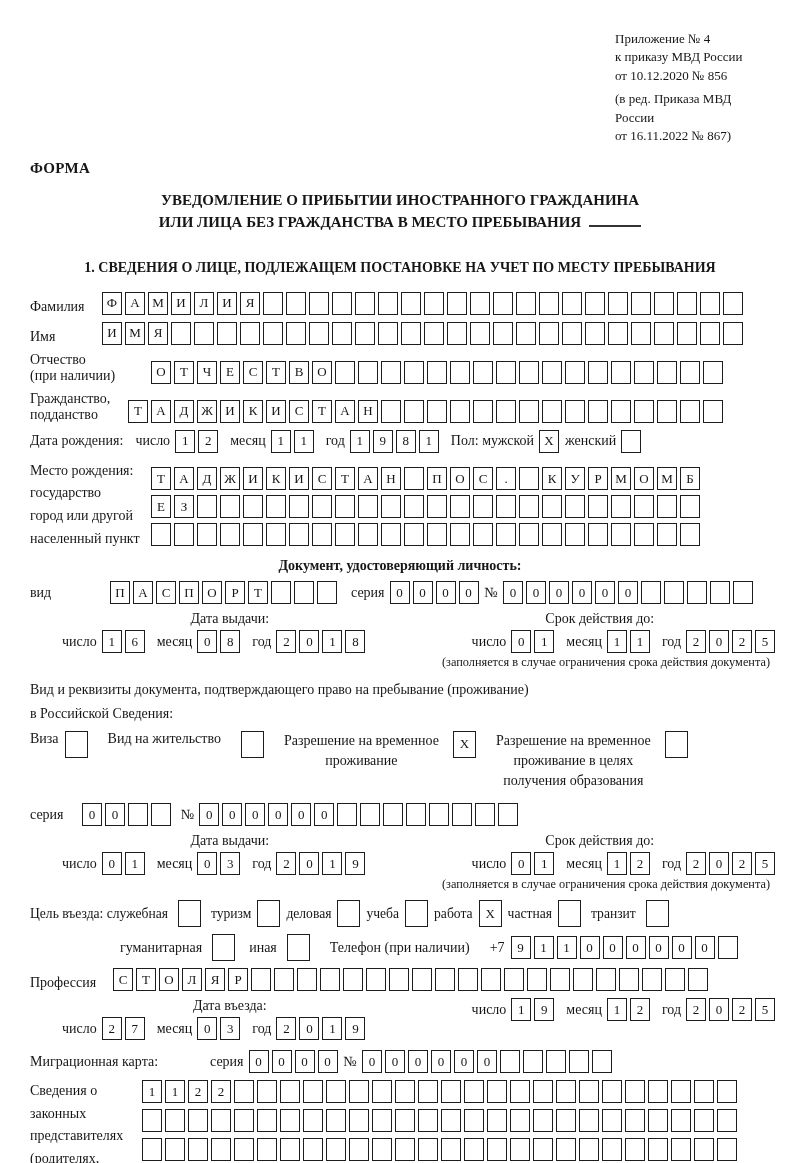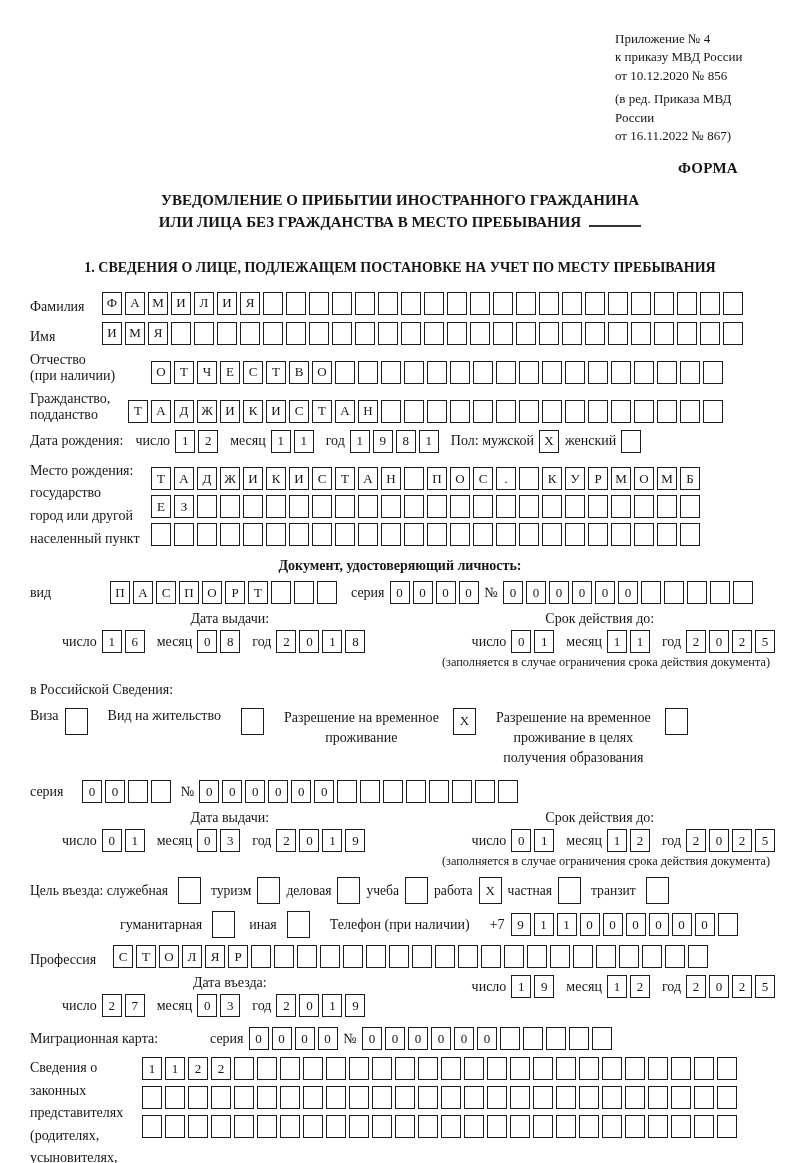--- a/index.html
+++ b/index.html
@@ -4,21 +4,21 @@
 <style>
   html,body{margin:0;padding:0;background:#fff;}
   .page{
     width:800px;min-height:1163px;box-sizing:border-box;
     padding:30px 30px 20px 30px;background:#fff;color:#161616;
     font-family:"Liberation Serif","DejaVu Serif",serif;font-size:14px;
     overflow:hidden;position:relative;
   }
   .hdr{margin-left:585px;font-size:13px;line-height:1.42;}
   .hdr .h2{margin-top:5px;}
-  .forma{text-align:right;padding-right:32px;font-weight:bold;font-size:15px;margin-top:14px;letter-spacing:.3px;}
+  .forma{text-align:left;padding-right:32px;font-weight:bold;font-size:15px;margin-top:14px;letter-spacing:.3px;}
   .title{text-align:center;font-weight:bold;font-size:15px;line-height:1.5;margin-top:12px;}
   .blank{display:inline-block;width:52px;border-bottom:2px solid #333;height:12px;margin-left:8px;}
   .sec{ text-align:center;font-weight:bold;font-size:14px;margin-top:26px;margin-bottom:16px;}
   .row{display:flex;align-items:flex-end;margin-bottom:7px;}
   .irow{display:flex;align-items:center;margin-bottom:7px;white-space:nowrap;}
   .lbl{font-size:14px;flex:0 0 auto;}
   .ml{white-space:pre-line;}
   .w72{width:72px;} .w98{width:98px;} .w121{width:121px;} .w83{width:83px;}
   .cells{display:inline-flex;gap:3px;flex:0 0 auto;}
   .cell{
@@ -398,20 +398,21 @@
             <span class="cell">0</span>
             <span class="cell">2</span>
             <span class="cell">5</span>
           </span>
       </div>
     </div>
   </div>
   <div class="note-r">(заполняется в случае ограничения срока действия документа)</div>
 
   <div class="para">
+    <div>Вид и реквизиты документа, подтверждающего право на пребывание (проживание)</div>
     <div>в Российской Сведения:</div>
   </div>
 
   <div class="permits">
     <span class="lbl">Виза</span>
     <span class="cells big sp6">
         <span class="cell"></span>
       </span>
     <span class="lbl sp20">Вид на жительство</span>
     <span class="cells big sp20">

